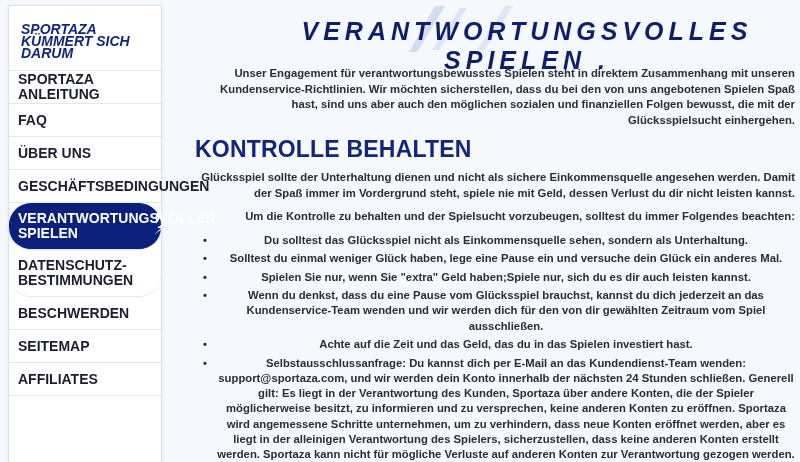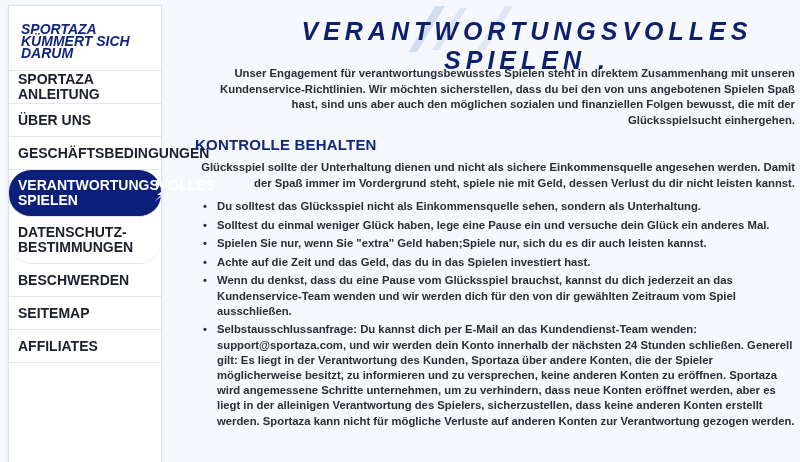--- a/index.html
+++ b/index.html
@@ -47,40 +47,42 @@
     .headline .streak {
       position: absolute; left: 210px; top: 4px; width: 110px; height: 50px; z-index: 1;
     }
     p.para {
       font-weight: bold; font-size: 11.3px; line-height: 15.5px; color: #2a2d3a;
       margin-bottom: 8px;
       text-align: right;
     }
     .intro { margin-top: 4px; margin-bottom: 9px; }
     h2.section {
-      font-weight: bold; font-size: 15px; color: #13277a;
+      font-weight: bold; font-size: 23px; color: #13277a;
       margin: 4px 0 7px 0; letter-spacing: 0.2px;
     }
     ul.rules { list-style: none; padding-left: 8px; }
     ul.rules li {
       position: relative; padding-left: 14px;
       font-weight: bold; font-size: 11.3px; line-height: 15.2px; color: #2a2d3a;
       margin-bottom: 3.4px;
+      text-align: center;
     }
     ul.rules li::before {
       content: "\2022"; position: absolute; left: 0; top: 0; color: #2a2d3a;
     }
   </style>
 </head>
 <body>
 
 <div class="page">
   <nav class="sidebar">
     <div class="sb-title">Sportaza kümmert sich darum</div>
     <div class="sb-item">Sportaza Anleitung</div>
+    <div class="sb-item">FAQ</div>
     <div class="sb-item">Über uns</div>
     <div class="sb-item">Geschäftsbedingungen</div>
     <div class="sb-item tall active">
       <span>Verantwortungsvolles Spielen</span>
       <svg class="bolt" viewBox="0 0 20 30">
         <polygon points="10,1 6,11 9,11 7,17 13,8 10,8 12,1" fill="#ffffff"></polygon>
         <polygon points="18,13 8,21 12,21 5,28 17,19 13,19 19,13" fill="#e8edf5"></polygon>
       </svg>
     </div>
     <div class="sb-item tall">Datenschutz-Bestimmungen</div>
@@ -97,23 +99,24 @@
         <polygon points="100,2 108,2 80,46 72,46" fill="#d6e0f2" opacity="0.7"></polygon>
       </svg>
       <h1 class="headline-text">VERANTWORTUNGSVOLLES SPIELEN .</h1>
     </div>
 
     <p class="para intro">Unser Engagement für verantwortungsbewusstes Spielen steht in direktem Zusammenhang mit unseren Kundenservice-Richtlinien. Wir möchten sicherstellen, dass du bei den von uns angebotenen Spielen Spaß hast, sind uns aber auch den möglichen sozialen und finanziellen Folgen bewusst, die mit der Glücksspielsucht einhergehen.</p>
 
     <h2 class="section">KONTROLLE BEHALTEN</h2>
 
     <p class="para">Glücksspiel sollte der Unterhaltung dienen und nicht als sichere Einkommensquelle angesehen werden. Damit der Spaß immer im Vordergrund steht, spiele nie mit Geld, dessen Verlust du dir nicht leisten kannst.</p>
+    <p class="para">Um die Kontrolle zu behalten und der Spielsucht vorzubeugen, solltest du immer Folgendes beachten:</p>
 
     <ul class="rules">
       <li>Du solltest das Glücksspiel nicht als Einkommensquelle sehen, sondern als Unterhaltung.</li>
       <li>Solltest du einmal weniger Glück haben, lege eine Pause ein und versuche dein Glück ein anderes Mal.</li>
       <li>Spielen Sie nur, wenn Sie "extra" Geld haben;Spiele nur, sich du es dir auch leisten kannst.</li>
+      <li>Wenn du denkst, dass du eine Pause vom Glücksspiel brauchst, kannst du dich jederzeit an das Kundenservice-Team wenden und wir werden dich für den von dir gewählten Zeitraum vom Spiel ausschließen.</li>
       <li>Achte auf die Zeit und das Geld, das du in das Spielen investiert hast.</li>
-      <li>Wenn du denkst, dass du eine Pause vom Glücksspiel brauchst, kannst du dich jederzeit an das Kundenservice-Team wenden und wir werden dich für den von dir gewählten Zeitraum vom Spiel ausschließen.</li>
       <li>Selbstausschlussanfrage: Du kannst dich per E-Mail an das Kundendienst-Team wenden: support@sportaza.com, und wir werden dein Konto innerhalb der nächsten 24 Stunden schließen. Generell gilt: Es liegt in der Verantwortung des Kunden, Sportaza über andere Konten, die der Spieler möglicherweise besitzt, zu informieren und zu versprechen, keine anderen Konten zu eröffnen. Sportaza wird angemessene Schritte unternehmen, um zu verhindern, dass neue Konten eröffnet werden, aber es liegt in der alleinigen Verantwortung des Spielers, sicherzustellen, dass keine anderen Konten erstellt werden. Sportaza kann nicht für mögliche Verluste auf anderen Konten zur Verantwortung gezogen werden.</li>
     </ul>
   </main>
 </div>
 
 </body></html>

